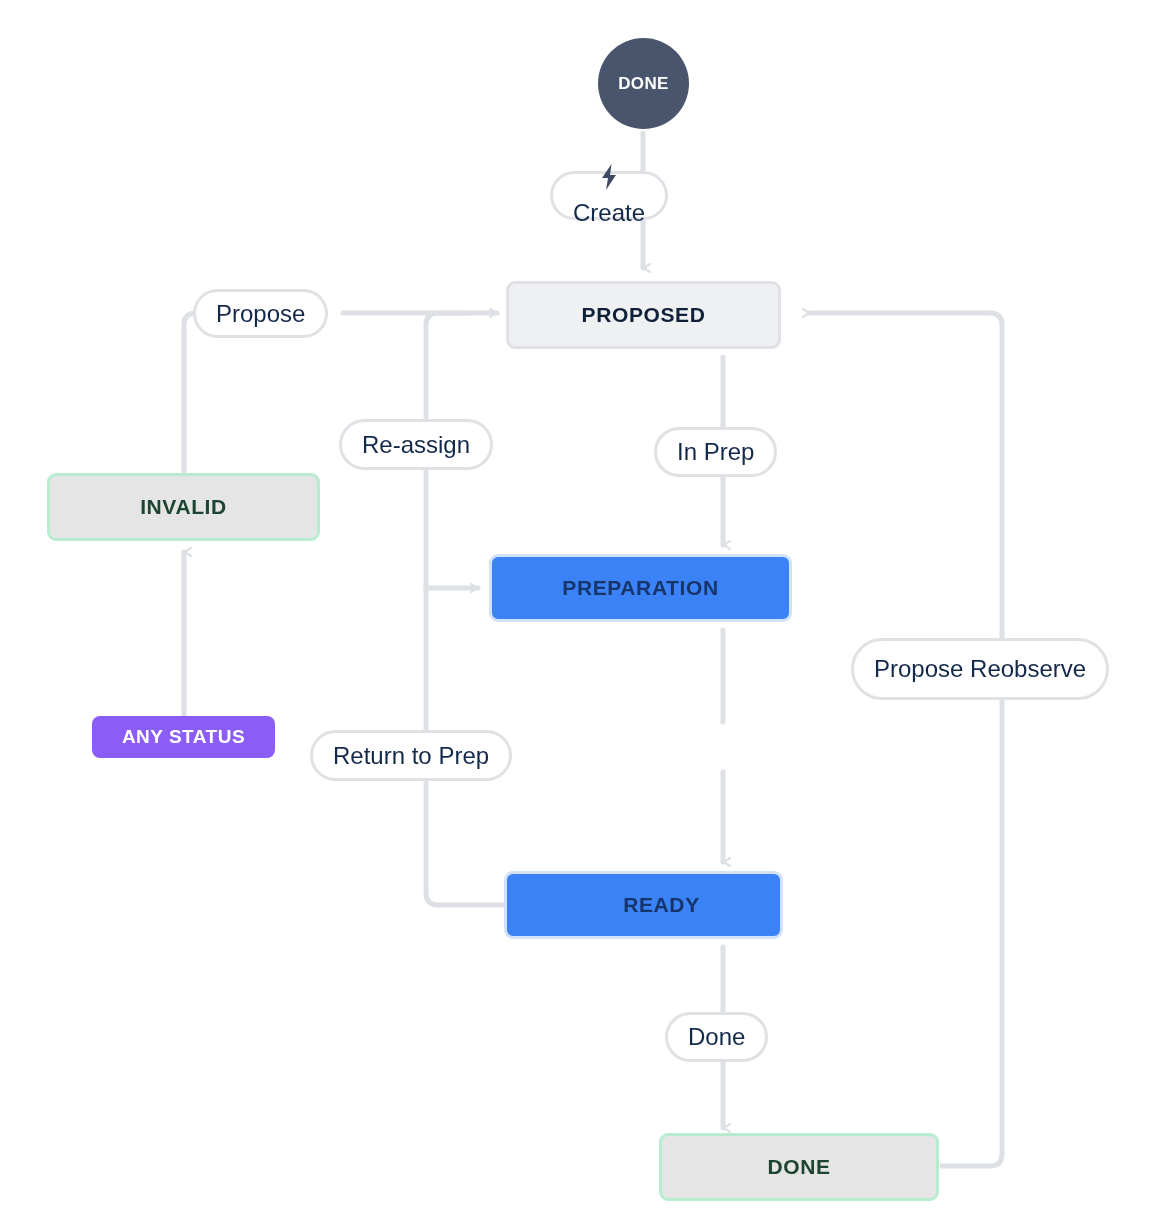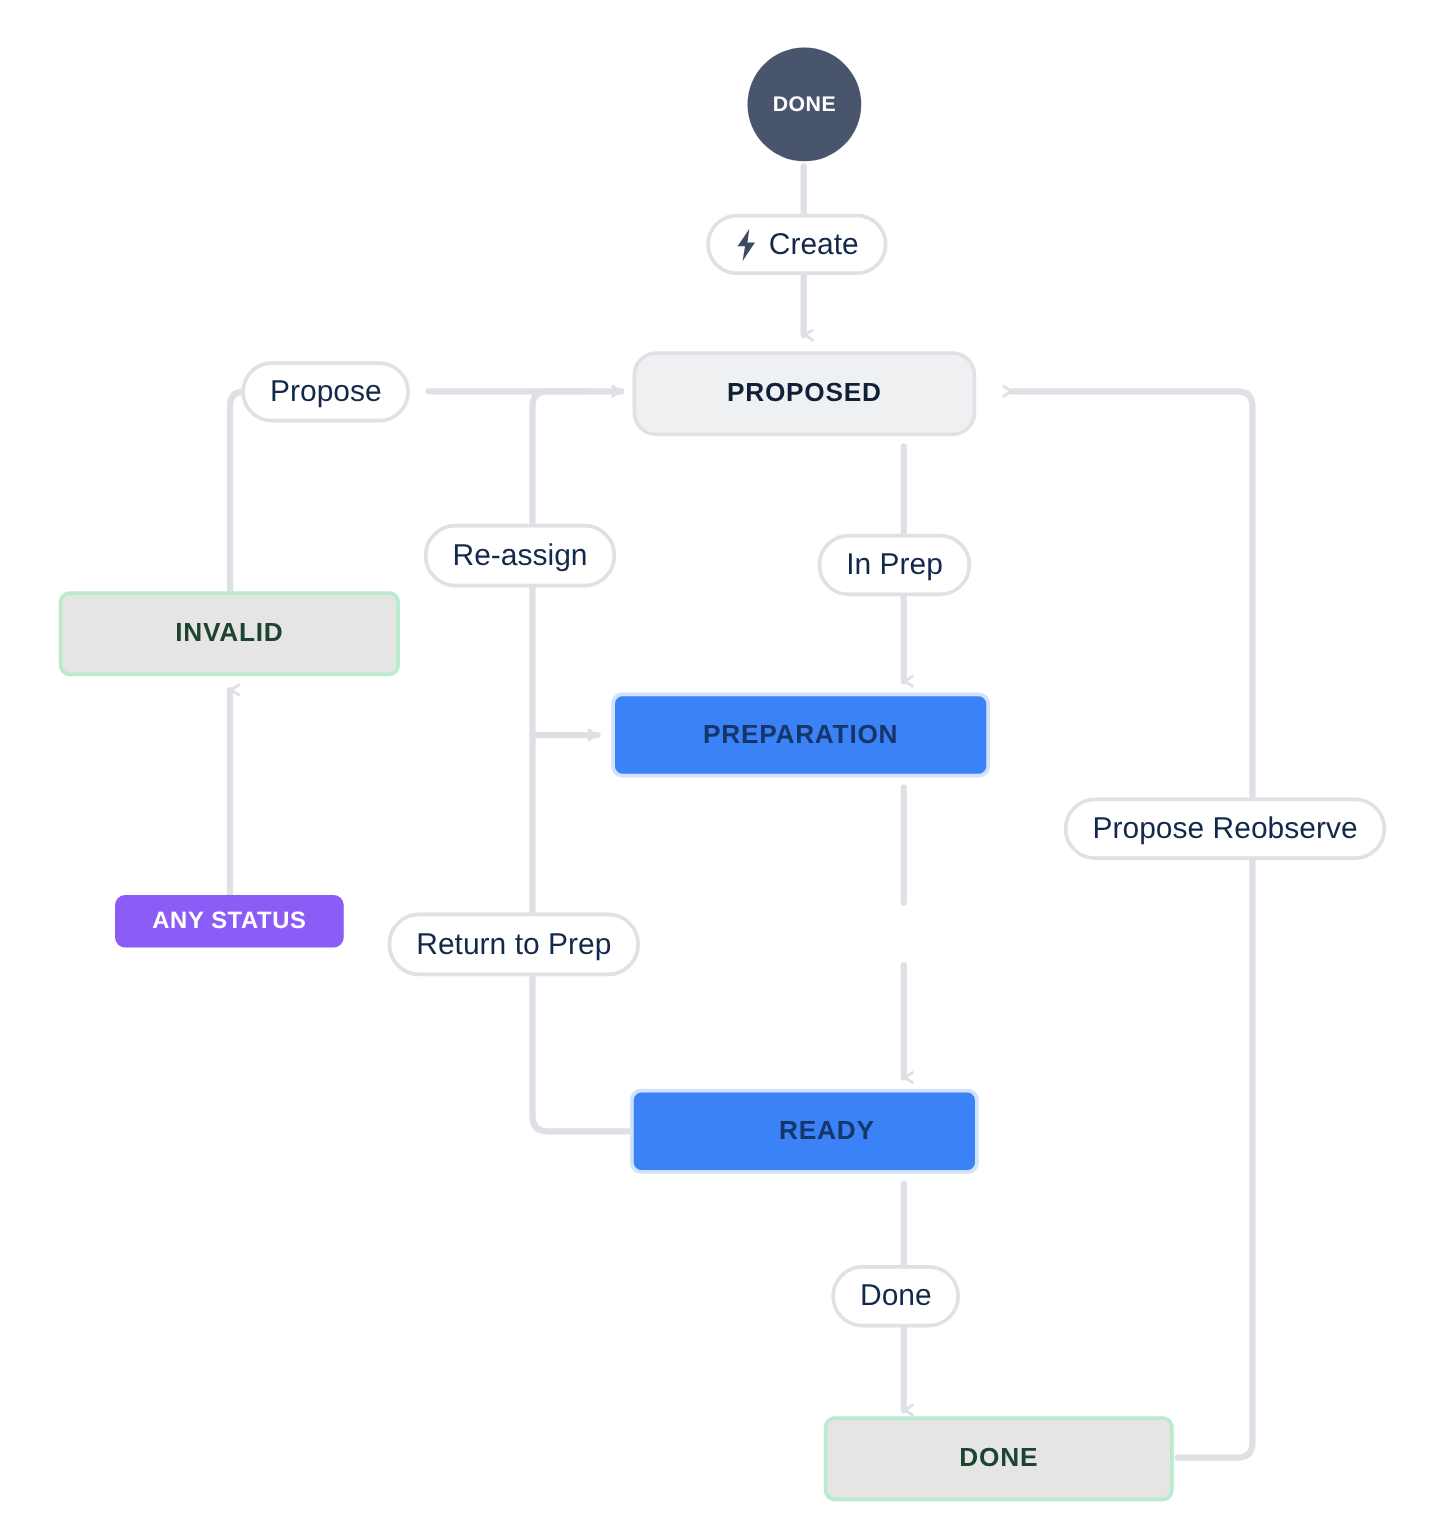--- a/index.html
+++ b/index.html
@@ -149,21 +149,21 @@
 
       <path d="M942,1166 L990,1166 Q1002,1166 1002,1154 L1002,688"></path>
       <path d="M1002,637 L1002,325 Q1002,313 990,313 L810,313" marker-end="url(#arrow-left)"></path>
     </g>
   </svg>
 
   <div class="node node-start" style="left:598px; top:38px; width:91px; height:91px;">
     <span>DONE</span>
   </div>
 
-  <div class="node node-box status-neutral" style="left:506px; top:281px; width:275px; height:68px;border-radius:19px;">
+  <div class="node node-box status-neutral" style="left:506px; top:281px; width:275px; height:68px;">
     <span>PROPOSED</span>
   </div>
 
   <div class="node node-box status-green" style="left:47px; top:473px; width:273px; height:68px;">
     <span>INVALID</span>
   </div>
 
   <div class="node node-badge" style="left:92px; top:716px; width:183px; height:42px;">
     <span>ANY STATUS</span>
   </div>
@@ -173,21 +173,21 @@
   </div>
 
   <div class="node node-box status-blue" style="left:504px; top:871px; width:279px; height:68px;padding-left:36px;">
     <span>READY</span>
   </div>
 
   <div class="node node-box status-green" style="left:659px; top:1133px; width:280px; height:68px;">
     <span>DONE</span>
   </div>
 
-  <div class="edge-label" style="left:565px; top:171px; height:49px;">
+  <div class="edge-label" style="left:550px; top:171px; height:49px;flex-direction:column;">
     <span class="bolt-icon">
       <svg viewBox="0 0 18 26" width="18" height="26">
         <path d="M11.5 0 L2 14 L8 14 L6 26 L16 11 L10 11 Z" fill="#3e4a61"></path>
       </svg>
     </span>
     <span>Create</span>
   </div>
 
   <div class="edge-label" style="left:193px; top:289px; height:49px;">
     <span>Propose</span>
@@ -199,21 +199,21 @@
 
   <div class="edge-label" style="left:654px; top:427px; height:50px;">
     <span>In Prep</span>
   </div>
 
   <div class="edge-label" style="left:310px; top:730px; height:51px;">
     <span>Return to Prep</span>
   </div>
 
 
-  <div class="edge-label" style="left:851px; top:638px; height:50px;">
+  <div class="edge-label" style="left:851px; top:638px; height:62px;">
     <span>Propose Reobserve</span>
   </div>
 
   <div class="edge-label" style="left:665px; top:1012px; height:50px;">
     <span>Done</span>
   </div>
 
 </div>
 
 </body></html>

